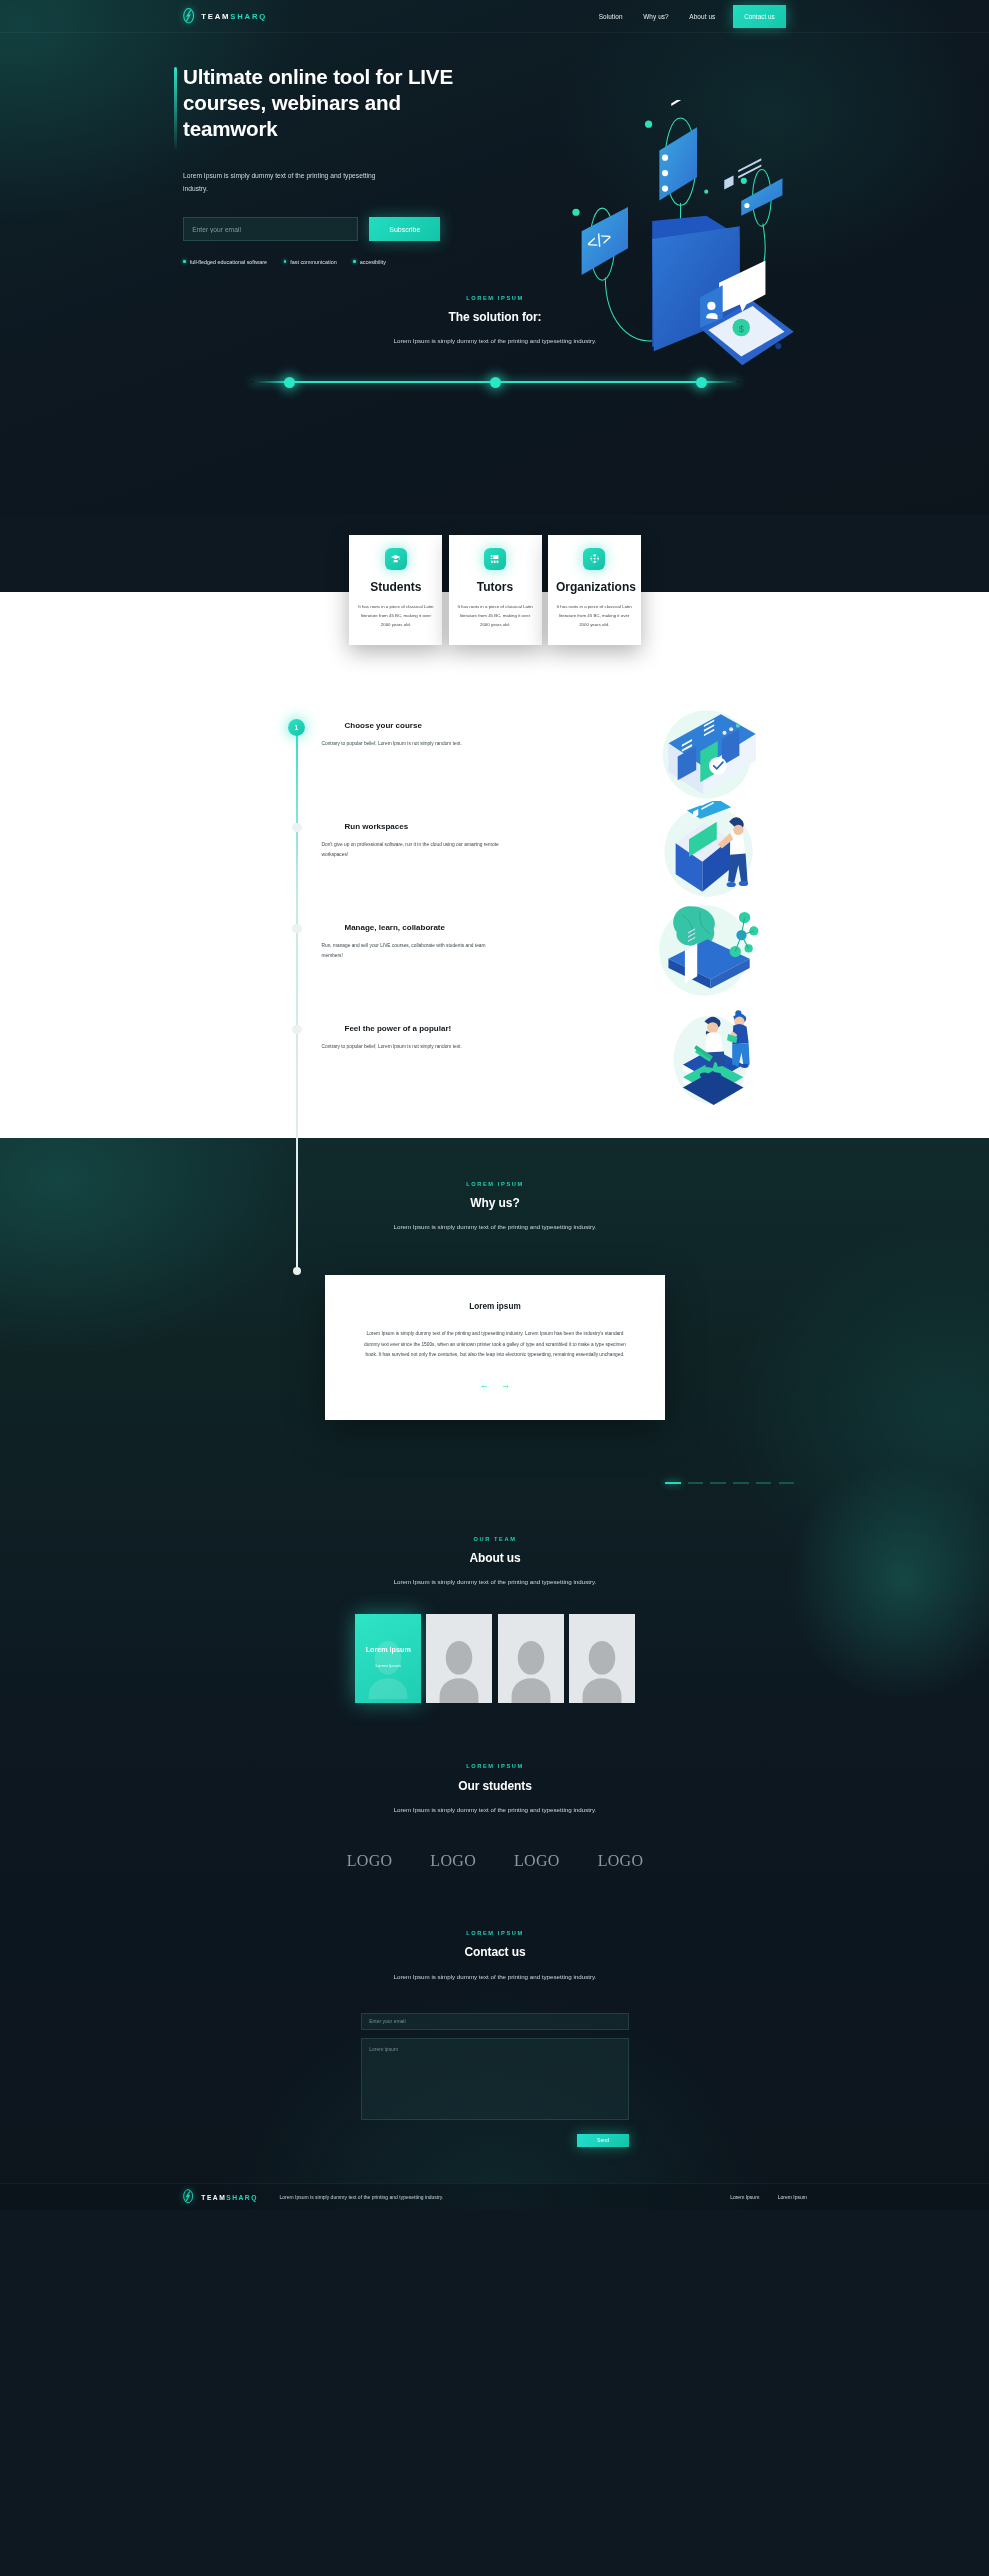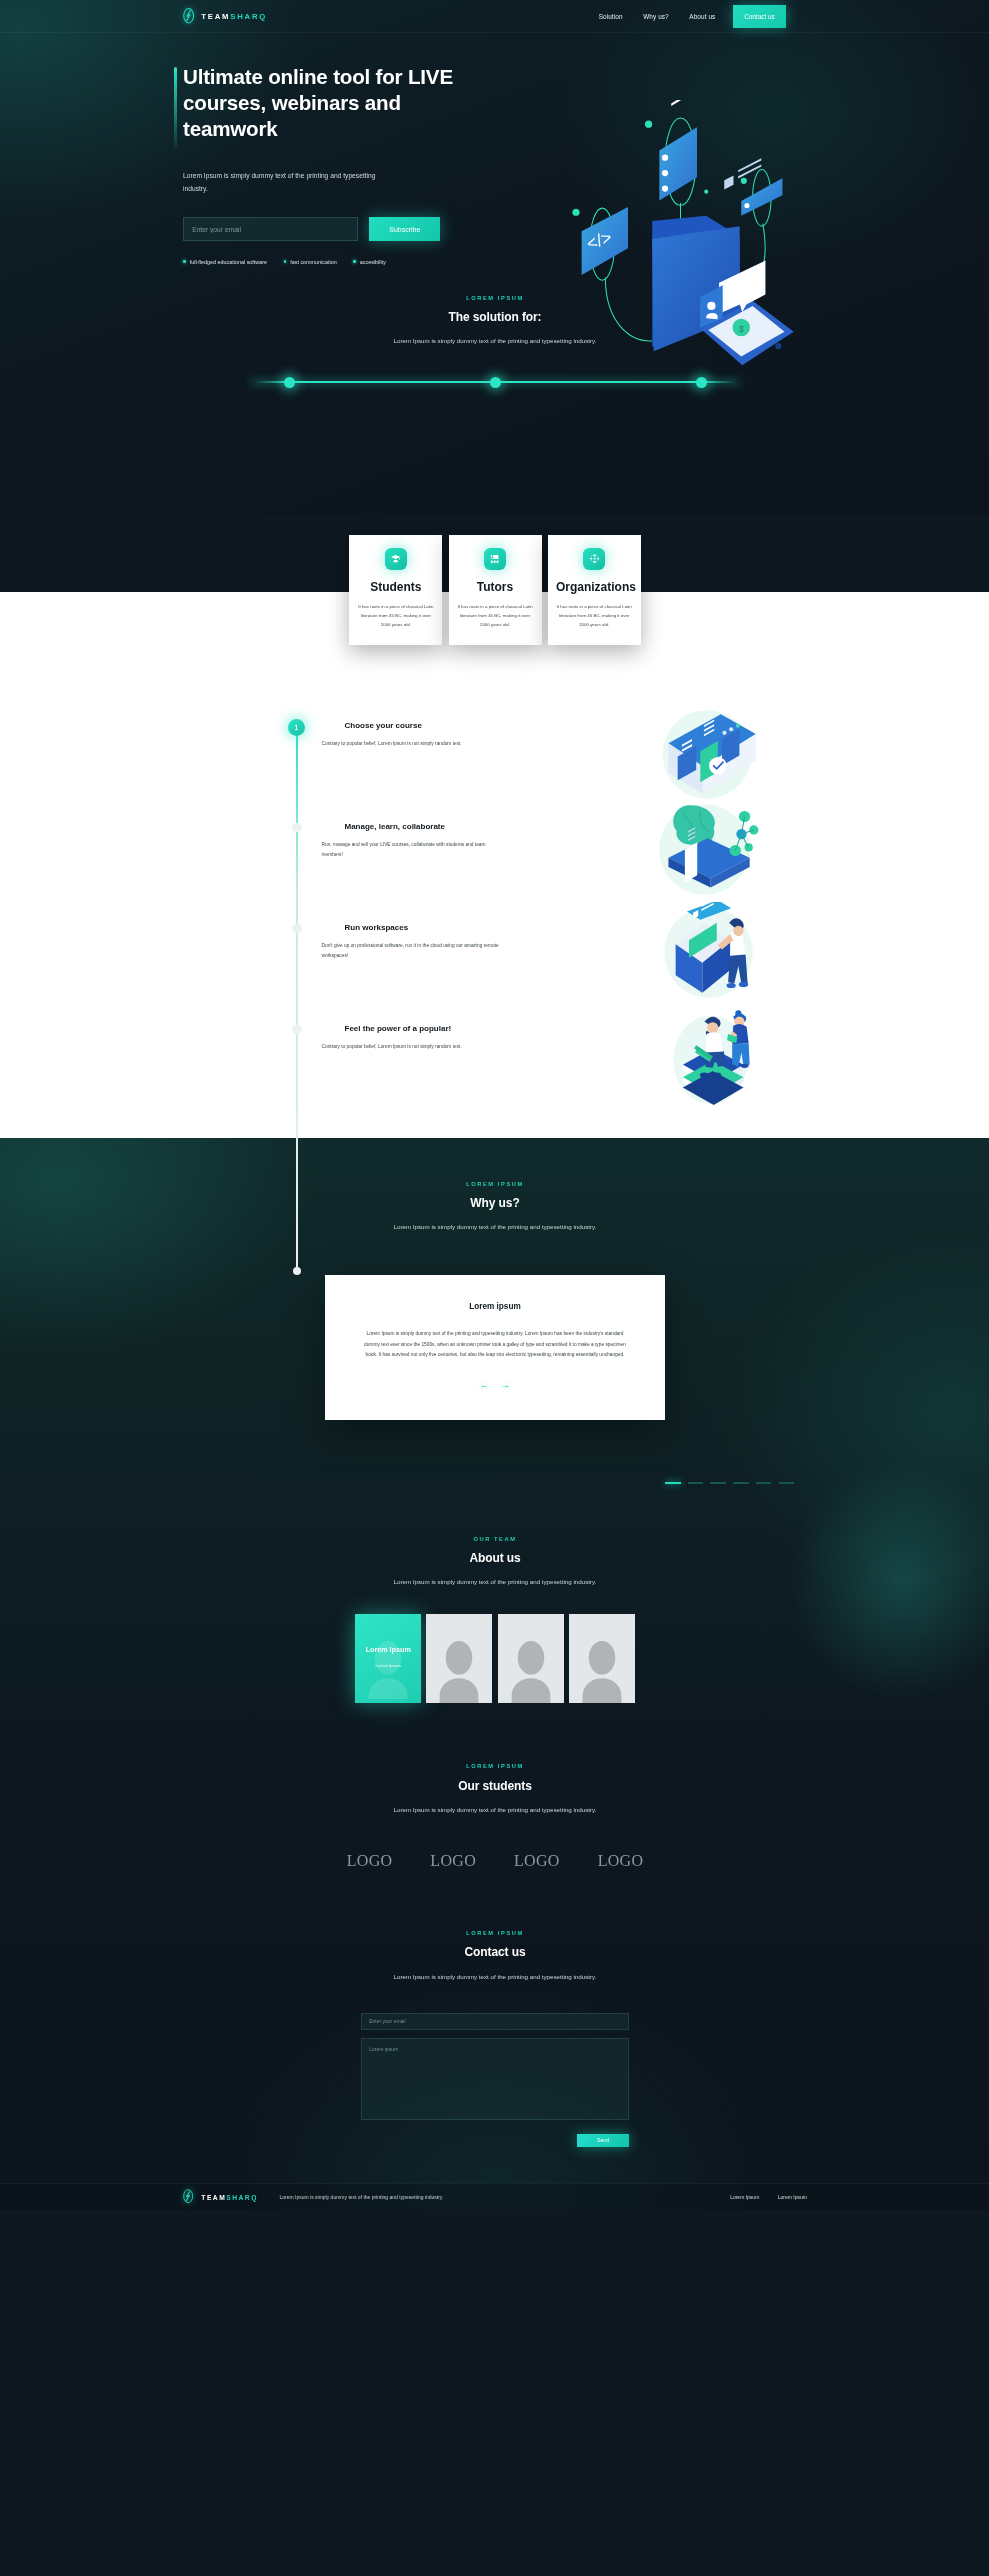--- a/index.html
+++ b/index.html
@@ -490,48 +490,20 @@
             <rect x="99" y="108" width="20" height="3.5" fill="#fff" transform="skewY(-29)"></rect>
             <path d="M134 62 L168 42 L168 94 L134 114 Z" fill="#2f6fcb"></path>
             <rect x="141" y="68" width="20" height="4" fill="#fff" transform="skewY(-29)"></rect>
             <rect x="141" y="78" width="20" height="4" fill="#fff" transform="skewY(-29)"></rect>
             <circle cx="126" cy="114" r="17" fill="#fff"></circle>
             <path d="M118 114 l6 6 l12 -13" stroke="#2a63c9" stroke-width="3.4" fill="none" stroke-linecap="round"></path>
           </svg>
         </div>
       </div>
 
-      <div class="step s2">
-        <span class="step-dot"></span>
-        <div class="step-body">
-          <h3>Manage, learn, collaborate</h3>
-          <p>Run, manage and sell your LIVE courses, collaborate with students and team  members!</p>
-        </div>
-        <div class="step-art">
-          <svg width="108" height="98" viewBox="0 0 210 190">
-            <ellipse cx="100" cy="96" rx="88" ry="88" fill="#e8f8f3"></ellipse>
-            <path d="M70 10 C40 12 32 44 46 60 C42 80 66 92 86 84 C108 92 124 72 118 54 C128 34 106 8 70 10 Z" fill="#35c4a6"></path>
-            <path d="M58 28 C72 38 80 50 76 74 M92 20 C88 42 98 56 110 62" stroke="#2aa98e" stroke-width="1.6" fill="none"></path>
-            <path d="M30 112 L106 74 L188 112 L112 152 Z" fill="#2b6fd0"></path>
-            <path d="M30 112 L112 152 L112 170 L30 130 Z" fill="#1e4fa8"></path>
-            <path d="M112 152 L188 112 L188 130 L112 170 Z" fill="#2a62bd"></path>
-            <path d="M62 96 L86 82 L86 146 L62 160 Z" fill="#fff"></path>
-            <rect x="68" y="98" width="14" height="3" fill="#c5d7ef" transform="skewY(-29)"></rect>
-            <rect x="68" y="106" width="14" height="3" fill="#c5d7ef" transform="skewY(-29)"></rect>
-            <rect x="68" y="114" width="14" height="3" fill="#c5d7ef" transform="skewY(-29)"></rect>
-            <circle cx="178" cy="32" r="11" fill="#2ecfa0"></circle>
-            <circle cx="196" cy="58" r="9" fill="#2ecfa0"></circle>
-            <circle cx="172" cy="66" r="10" fill="#1f9fd0"></circle>
-            <circle cx="186" cy="92" r="8" fill="#2ecfa0"></circle>
-            <circle cx="160" cy="98" r="11" fill="#2ecfa0"></circle>
-            <path d="M178 32 L172 66 L186 92 M172 66 L196 58 M172 66 L160 98" stroke="#2aa98e" stroke-width="2" fill="none"></path>
-          </svg>
-        </div>
-      </div>
-
       <div class="step s3">
         <span class="step-dot"></span>
         <div class="step-body">
           <h3>Run workspaces</h3>
           <p>Don't give up on professional software, run it in the cloud using our amazing remote workspaces!</p>
         </div>
         <div class="step-art">
           <svg width="108" height="98" viewBox="0 0 210 190">
             <ellipse cx="108" cy="98" rx="86" ry="88" fill="#e9f8f4"></ellipse>
             <path d="M66 18 L126 -4 L152 12 L92 34 Z" fill="#2aa6e0"></path>
@@ -548,20 +520,48 @@
             <path d="M152 58 q12 -8 22 2 l6 44 l-30 2 z" fill="#fff"></path>
             <path d="M150 62 l-24 22 l8 8 l22 -18 z" fill="#f0c3a3"></path>
             <circle cx="166" cy="56" r="10" fill="#f0c3a3"></circle>
             <path d="M150 104 l30 -2 l4 56 l-12 2 l-6 -36 l-8 34 l-12 -2 z" fill="#214f9e"></path>
             <ellipse cx="152" cy="162" rx="9" ry="5" fill="#2a63c9"></ellipse>
             <ellipse cx="176" cy="160" rx="9" ry="5" fill="#2a63c9"></ellipse>
           </svg>
         </div>
       </div>
 
+      <div class="step s2">
+        <span class="step-dot"></span>
+        <div class="step-body">
+          <h3>Manage, learn, collaborate</h3>
+          <p>Run, manage and sell your LIVE courses, collaborate with students and team  members!</p>
+        </div>
+        <div class="step-art">
+          <svg width="108" height="98" viewBox="0 0 210 190">
+            <ellipse cx="100" cy="96" rx="88" ry="88" fill="#e8f8f3"></ellipse>
+            <path d="M70 10 C40 12 32 44 46 60 C42 80 66 92 86 84 C108 92 124 72 118 54 C128 34 106 8 70 10 Z" fill="#35c4a6"></path>
+            <path d="M58 28 C72 38 80 50 76 74 M92 20 C88 42 98 56 110 62" stroke="#2aa98e" stroke-width="1.6" fill="none"></path>
+            <path d="M30 112 L106 74 L188 112 L112 152 Z" fill="#2b6fd0"></path>
+            <path d="M30 112 L112 152 L112 170 L30 130 Z" fill="#1e4fa8"></path>
+            <path d="M112 152 L188 112 L188 130 L112 170 Z" fill="#2a62bd"></path>
+            <path d="M62 96 L86 82 L86 146 L62 160 Z" fill="#fff"></path>
+            <rect x="68" y="98" width="14" height="3" fill="#c5d7ef" transform="skewY(-29)"></rect>
+            <rect x="68" y="106" width="14" height="3" fill="#c5d7ef" transform="skewY(-29)"></rect>
+            <rect x="68" y="114" width="14" height="3" fill="#c5d7ef" transform="skewY(-29)"></rect>
+            <circle cx="178" cy="32" r="11" fill="#2ecfa0"></circle>
+            <circle cx="196" cy="58" r="9" fill="#2ecfa0"></circle>
+            <circle cx="172" cy="66" r="10" fill="#1f9fd0"></circle>
+            <circle cx="186" cy="92" r="8" fill="#2ecfa0"></circle>
+            <circle cx="160" cy="98" r="11" fill="#2ecfa0"></circle>
+            <path d="M178 32 L172 66 L186 92 M172 66 L196 58 M172 66 L160 98" stroke="#2aa98e" stroke-width="2" fill="none"></path>
+          </svg>
+        </div>
+      </div>
+
       <div class="step s4">
         <span class="step-dot"></span>
         <div class="step-body">
           <h3>Feel the power of a popular!</h3>
           <p>Contrary to popular belief, Lorem Ipsum is not simply random text.</p>
         </div>
         <div class="step-art">
           <svg width="108" height="103" viewBox="0 0 210 200">
             <ellipse cx="112" cy="112" rx="72" ry="86" fill="#e9f8f4"></ellipse>
             <path d="M58 122 L116 90 L176 122 L118 156 Z" fill="#1f4fb0"></path>

